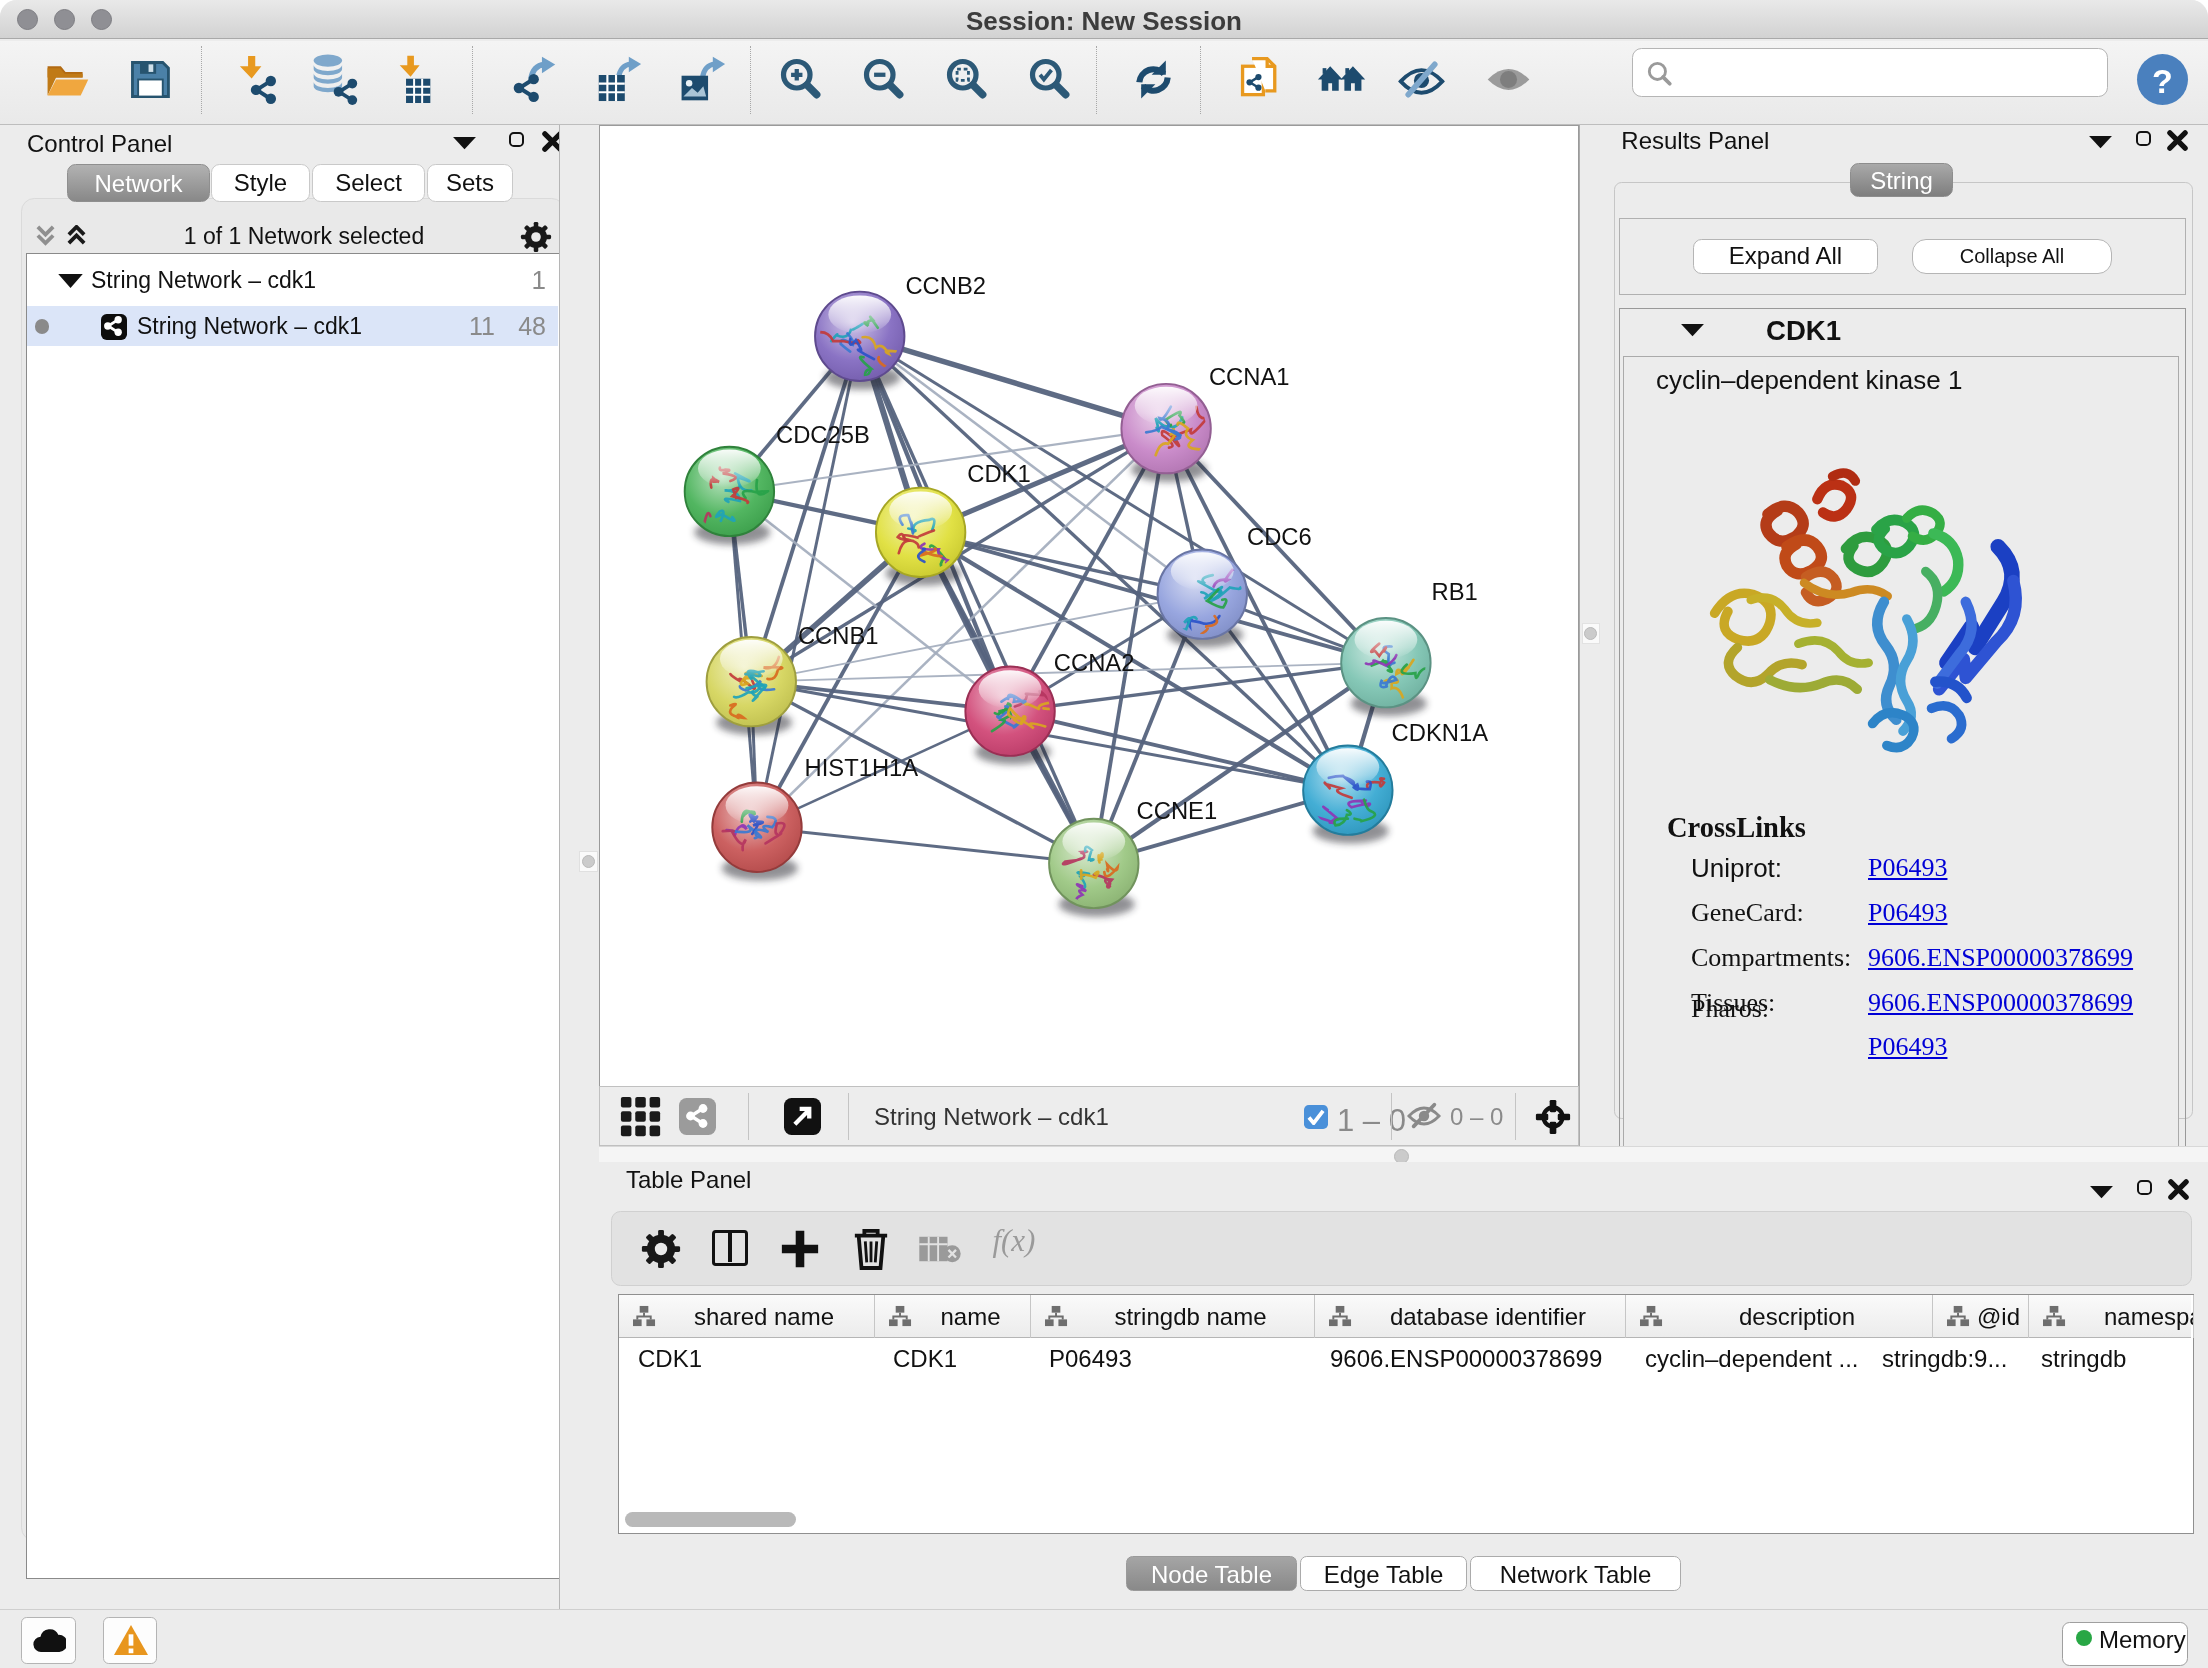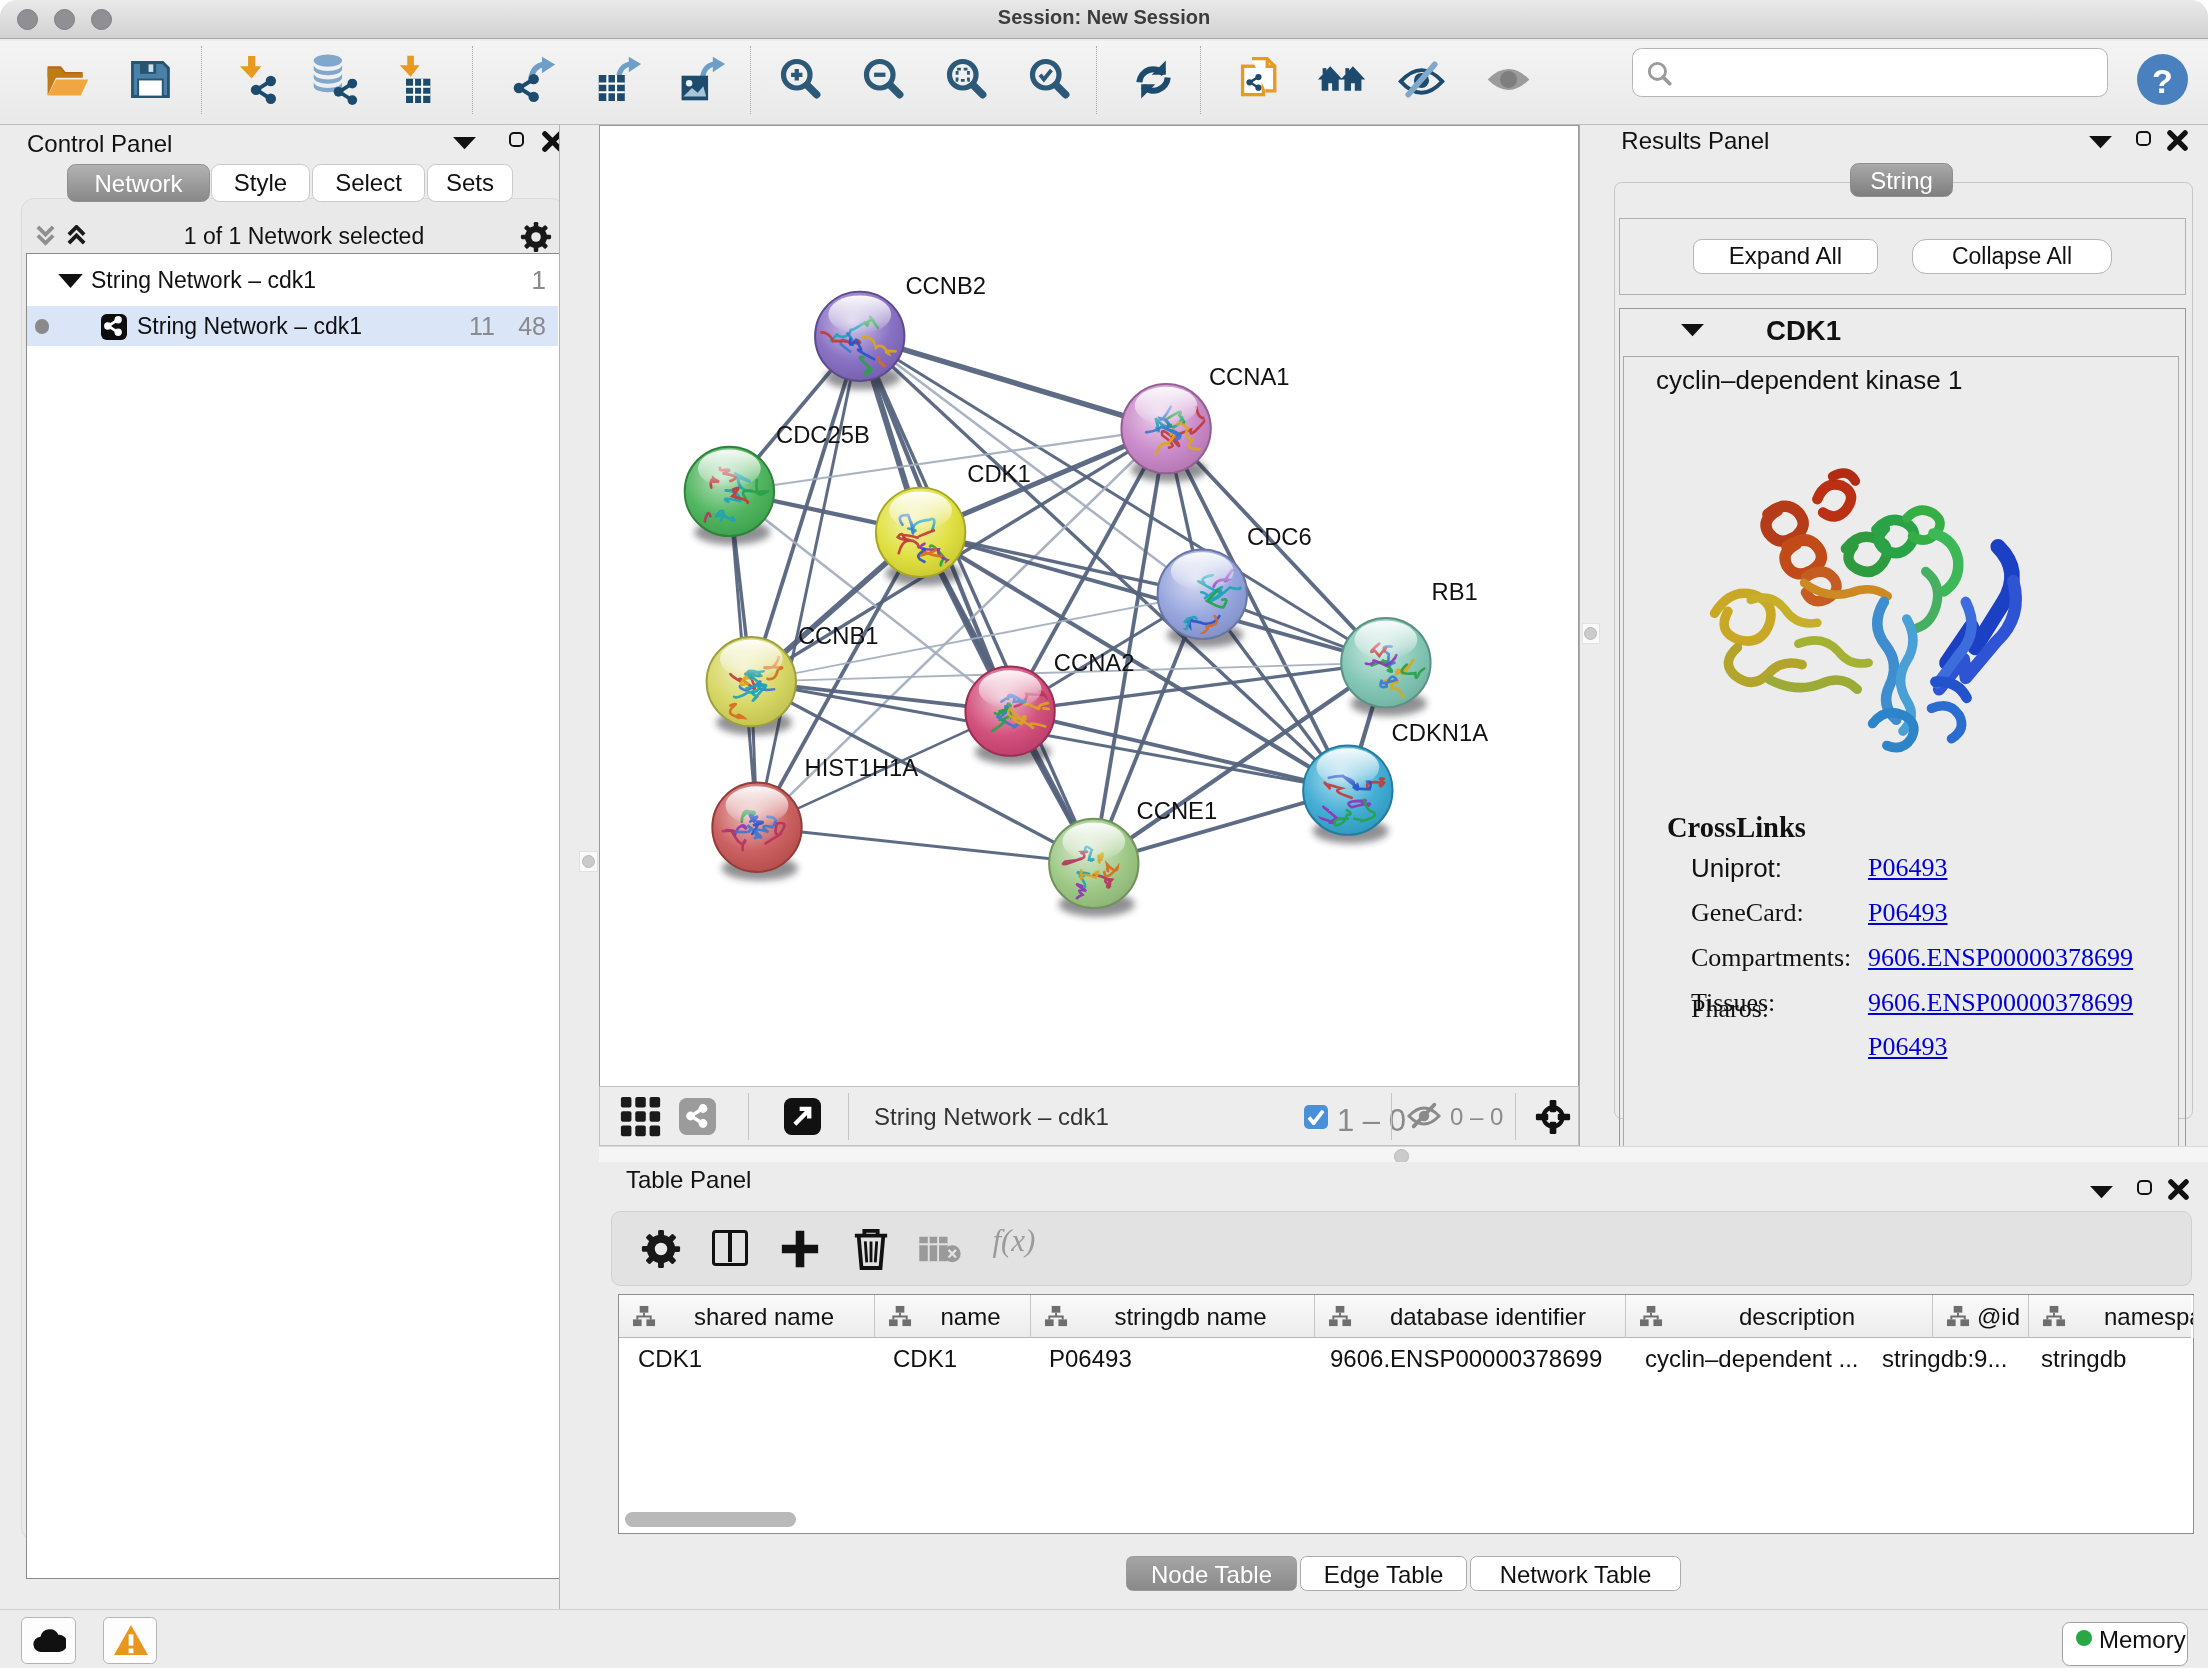--- a/index.html
+++ b/index.html
@@ -6,21 +6,21 @@
 #win{position:absolute;left:0;top:0;width:2208px;height:1668px;background:#ececec;border-radius:17px 17px 0 0}
 .t{position:absolute;white-space:nowrap;color:#111}
 .abs{position:absolute}
 .vsep{position:absolute;width:0;border-left:1.9px solid #c4c4c4}
 </style></head><body>
 <div id="win">
 <div class="abs" style="left:0;top:0;width:2208px;height:39px;background:linear-gradient(#e9e9e9,#d2d2d2);border-bottom:1.9px solid #a9a9a9;border-radius:17px 17px 0 0">
 <div class="abs" style="left:17px;top:8.6px;width:21px;height:21px;border-radius:50%;background:#8f8f94;border:1px solid #7d7d82"></div>
 <div class="abs" style="left:54px;top:8.6px;width:21px;height:21px;border-radius:50%;background:#8f8f94;border:1px solid #7d7d82"></div>
 <div class="abs" style="left:91px;top:8.6px;width:21px;height:21px;border-radius:50%;background:#8f8f94;border:1px solid #7d7d82"></div>
-<div class="t" style="left:0;top:5.7px;width:2208px;text-align:center;font-size:20px;font-weight:bold;color:#3c3c3c">Session: New Session</div>
+<div class="t" style="left:0;top:5.7px;width:2208px;text-align:center;font-size:26px;font-weight:bold;color:#3c3c3c">Session: New Session</div>
 </div>
 <div class="abs" style="left:0;top:41px;width:2208px;height:84px;background:linear-gradient(#f4f4f4,#e9e9e9);border-bottom:1.9px solid #bdbdbd">
 <svg style="position:absolute;left:40px;top:12.4px" width="53" height="53" viewBox="0 0 56 56" xmlns="http://www.w3.org/2000/svg">
         <path d="M8 14 h14 l5 6 h18 v6 h-37 Z" fill="#b26a12"></path>
         <path d="M8 45 V16 h13 l5 6 h19 v4 h-28 l-9 19" fill="#c07a16"></path>
         <path d="M17 28 h34 l-8 17 H8 Z" fill="#f0a73f"></path>
       </svg>
       <svg style="position:absolute;left:123px;top:12.4px" width="53" height="53" viewBox="0 0 56 56" xmlns="http://www.w3.org/2000/svg">
         <path d="M10 10 h32 l6 6 v30 h-38 Z" fill="#4b81a8" stroke="#27546f" stroke-width="3"></path>
         <rect x="18" y="10" width="17" height="12" fill="#27546f"></rect>
@@ -597,21 +597,21 @@
         <path d="M1 1 L25 1 L13.0 14 Z" fill="#111"></path>
       </svg>
       <div style="position:absolute;left:529px;top:5.7px;width:15px;height:15px;border:2.9px solid #111;border-radius:4.8px"></div>
       <svg style="position:absolute;left:560px;top:4.8px" width="21" height="21" viewBox="0 0 22 22">
         <path d="M3 3 L19 19 M19 3 L3 19" stroke="#111" stroke-width="5.5" stroke-linecap="round"></path>
       </svg>
 <div class="abs" style="left:6.7px;top:57px;width:579px;height:937px;border:1.9px solid #c6c6c6;border-radius:7.6px"></div>
 <div class="t" style="left:243px;top:38px;width:103px;height:34px;background:linear-gradient(#a9a9a9,#7e7e7e);border:1px solid #8d8d8d;border-radius:8.6px;color:#fff;text-align:center;line-height:34px;font-size:24px">String</div>
 <div class="abs" style="left:12.4px;top:93px;width:567px;height:77px;border:1px solid #b0b0b0"></div>
 <div class="t" style="left:86px;top:114px;width:185px;height:35px;background:#fff;border:1.9px solid #b5b5b5;border-radius:8.6px;text-align:center;line-height:32px;font-size:24px">Expand All</div>
-<div class="t" style="left:305px;top:114px;width:200px;height:35px;background:#fff;border:1.9px solid #b5b5b5;border-radius:14px;text-align:center;line-height:32px;font-size:23px">Collapse All</div>
+<div class="t" style="left:305px;top:114px;width:200px;height:35px;background:#fff;border:1.9px solid #b5b5b5;border-radius:14px;text-align:center;line-height:32px;font-size:20px">Collapse All</div>
 <div class="abs" style="left:12.4px;top:183px;width:567px;height:933px;border:1.9px solid #999"></div>
 <svg style="position:absolute;left:73px;top:198px" width="25" height="14.3" viewBox="0 0 26 15">
         <path d="M1 1 L25 1 L13.0 14 Z" fill="#111"></path>
       </svg>
 <div class="t" style="left:159px;top:190px;font-size:27.6px;font-weight:bold">CDK1</div>
 <div class="abs" style="left:16px;top:231px;width:556px;height:860px;border:1px solid #aaa;background:#ececec">
   <div class="t" style="left:32px;top:7.6px;font-size:26px">cyclin–dependent kinase 1</div>
   <div class="abs" style="left:64px;top:102px;width:350px;height:300px">
           <svg width="350" height="300" viewBox="0 0 368 315" xmlns="http://www.w3.org/2000/svg" style="position:absolute;left:0;top:0">
 <g fill="none" stroke-linecap="round" stroke-linejoin="round">

